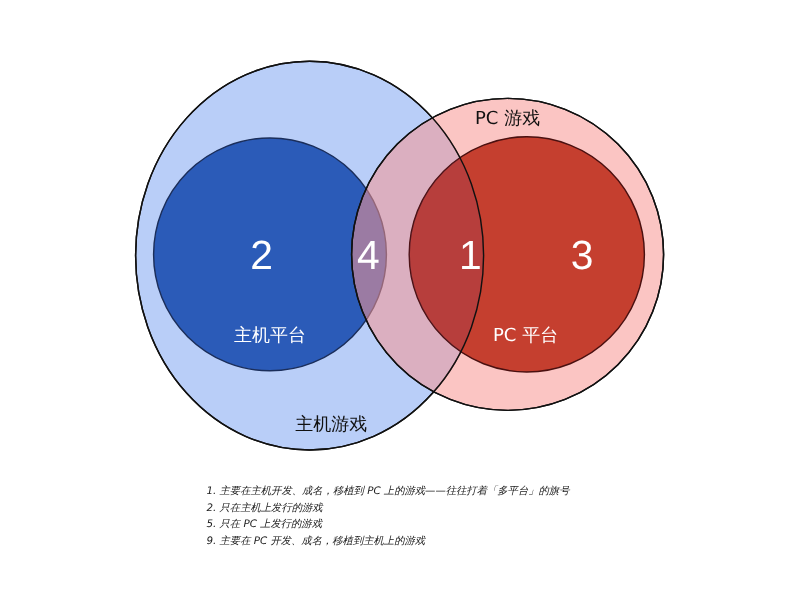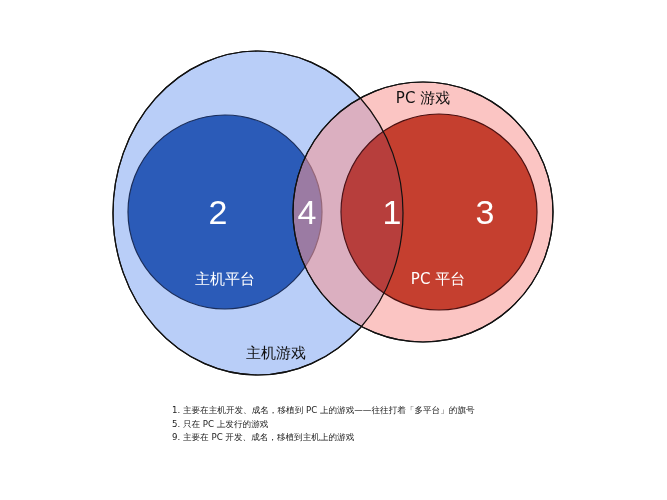--- a/index.html
+++ b/index.html
@@ -3,21 +3,21 @@
   <meta charset="utf-8">
   <style>
     html, body { margin: 0; padding: 0; background: #ffffff; }
     body { width: 667px; height: 500px; position: relative; overflow: hidden;
            font-family: "DejaVu Sans", "Liberation Sans", sans-serif; }
     #diagram { position: absolute; left: 0; top: 0; }
     .num { font-family: "Liberation Sans", "DejaVu Sans", sans-serif; font-size: 34px; fill: #ffffff; }
     .lbl-white { font-size: 15px; fill: #ffffff; }
     .lbl-dark { font-size: 15px; fill: #111111; }
     .notes { position: absolute; left: 172px; top: 404px; margin: 0; padding: 0; list-style: none;
-             font-size: 8.6px; line-height: 13.6px; color: #222222; }
+             font-size: 8.6px; line-height: 13.6px; color: #222222; font-style: italic; }
     .notes li { white-space: nowrap; }
   </style>
 </head>
 <body>
 
 <svg id="diagram" width="667" height="500" viewBox="0 0 667 500">
 
   <ellipse cx="258" cy="213" rx="145" ry="162" fill="#B9CEF8" stroke="#111" stroke-width="1.2"></ellipse>
 
   <circle cx="225" cy="212" r="97" fill="#2B5BB8" stroke="#1B2E5A" stroke-width="1.2"></circle>
@@ -40,15 +40,16 @@
   <text class="num" x="485" y="224" text-anchor="middle">3</text>
 
   <text class="lbl-white" x="225" y="284" text-anchor="middle">主机平台</text>
   <text class="lbl-white" x="438" y="284" text-anchor="middle">PC 平台</text>
   <text class="lbl-dark" x="423" y="103" text-anchor="middle">PC 游戏</text>
   <text class="lbl-dark" x="276" y="358" text-anchor="middle">主机游戏</text>
 </svg>
 
 <ol class="notes">
   <li>1. 主要在主机开发、成名，移植到 PC 上的游戏——往往打着「多平台」的旗号</li>
+  <li>2. 只在主机上发行的游戏</li>
   <li>5. 只在 PC 上发行的游戏</li>
   <li>9. 主要在 PC 开发、成名，移植到主机上的游戏</li>
 </ol>
 
 </body></html>

